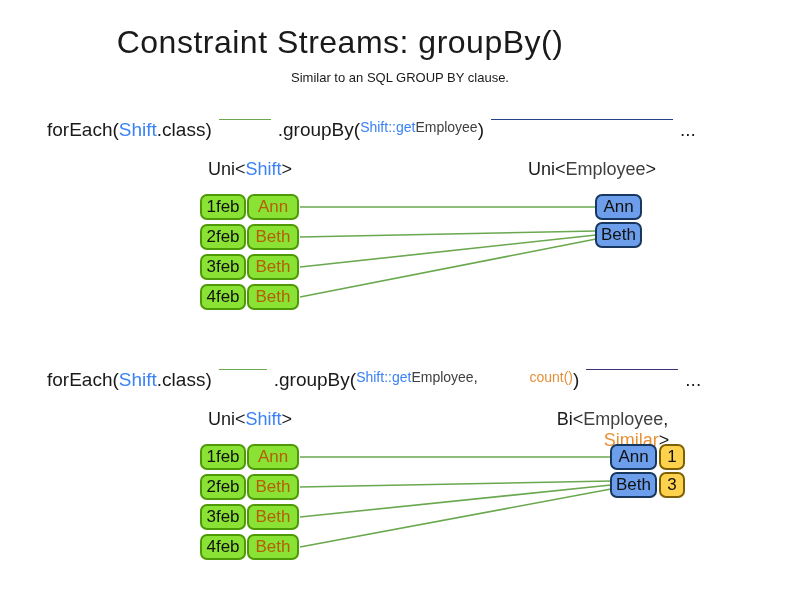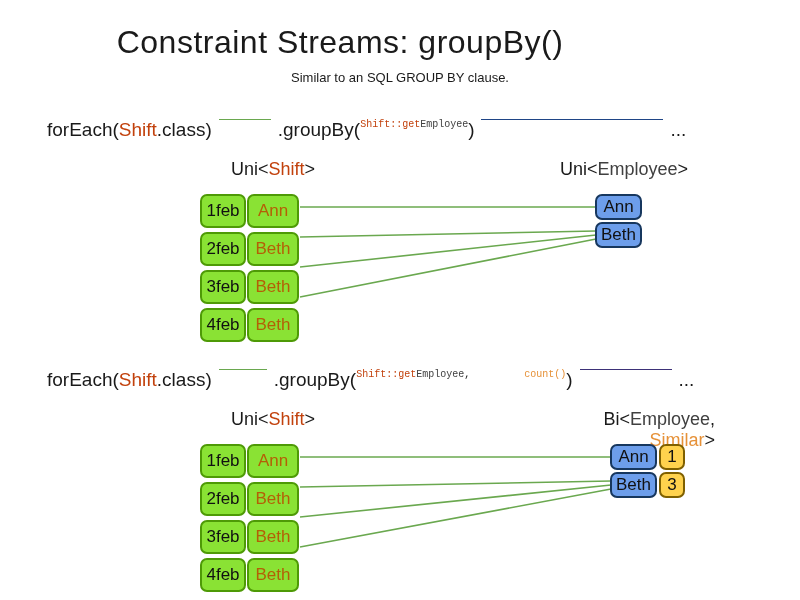--- a/index.html
+++ b/index.html
@@ -10,34 +10,34 @@
   }
   .title { position:absolute; top:24px; left:0; width:680px; text-align:center;
            font-size:32px; font-weight:400; letter-spacing:0.5px; }
   .subtitle { position:absolute; top:70px; left:0; width:800px; text-align:center; font-size:13px; }
 
   .connectors { position:absolute; top:0; left:0; z-index:0; }
 
   .code { position:absolute; left:47px; height:26px; display:flex; align-items:flex-start;
           white-space:pre; z-index:1; }
   .c-main  { font-size:19px; }
-  .c-small { font-size:10px;font-family:Liberation Mono, monospace; }
-  .orange  { color:#c2410c; }
+  .c-small { font-size:14px; }
+  .orange  { color:#3b82f6; }
   .lorange { color:#e69138;margin-left:48px; }
   .bluetx  { color:#404040; }
 
   .hline { display:inline-block; height:0; border-top:1.6px solid #6aa84f; margin:0 7px; }
   .hline.dark1 { border-top-color:#1f4586; }
   .hline.dark2 { border-top-color:#3d3178; }
 
-  .type-label { position:absolute; font-size:18px; text-align:right; z-index:1; }
+  .type-label { position:absolute; font-size:18px; text-align:center; z-index:1; }
 
   .shift-table { position:absolute; z-index:1; }
   .shift-row { display:flex; margin-bottom:4px; }
-  .cell { height:34px; border:2px solid #4e9a06; background:#8ae234; border-radius:7px;
+  .cell { height:26px; border:2px solid #4e9a06; background:#8ae234; border-radius:7px;
           font-size:17px; display:flex; align-items:center; justify-content:center; }
   .cell.date { width:46px; color:#111; }
   .cell.name { width:52px; color:#b45f06; margin-left:1px; }
 
   .emp-col, .group-col { position:absolute; z-index:1; }
   .emp-box { width:47px; height:26px; border:2px solid #17375e; background:#6d9eeb;
              border-radius:7px; font-size:17px; color:#111;
              display:flex; align-items:center; justify-content:center; margin-bottom:2px; }
   .group-row { display:flex; margin-bottom:2px; }
   .count-box { width:26px; height:26px; border:2px solid #7f6000; background:#ffd24d;
@@ -74,21 +74,21 @@
   <span class="c-small orange">Shift::get</span>
   <span class="c-small bluetx">Employee</span>
   <span class="c-main">)</span>
   <span class="hline dark1" style="width:182px;"></span>
   <span class="c-main">...</span>
 </div>
 
 <div class="type-label" style="top:159px; left:185px; width:130px;">
   <span>Uni&lt;</span><span class="orange">Shift</span><span>&gt;</span>
 </div>
-<div class="type-label" style="top:159px; left:528px; width:160px;">
+<div class="type-label" style="top:159px; left:512px; width:160px;">
   <span>Uni&lt;</span><span class="bluetx">Employee</span><span>&gt;</span>
 </div>
 
 <div class="shift-table" style="top:194px; left:200px;">
   <div class="shift-row">
     <span class="cell date">1feb</span>
     <span class="cell name">Ann</span>
   </div>
   <div class="shift-row">
     <span class="cell date">2feb</span>

